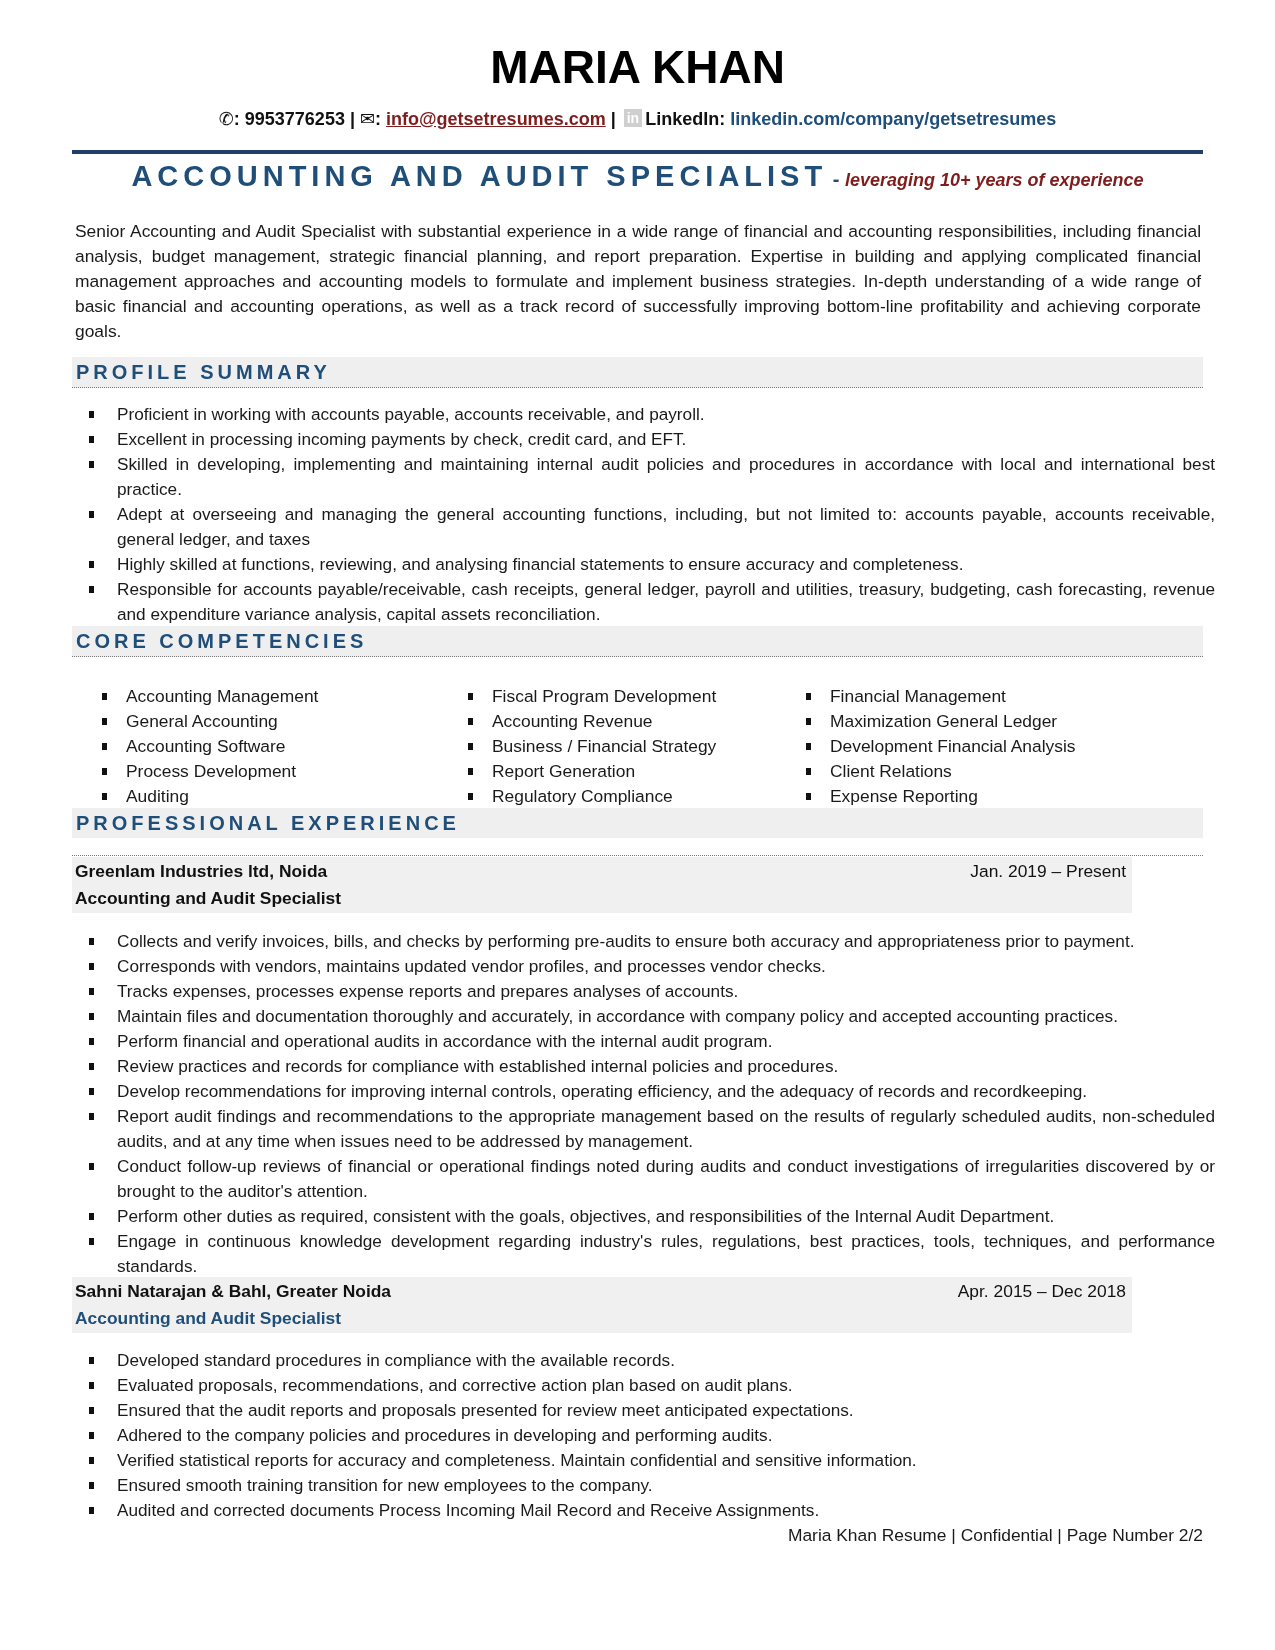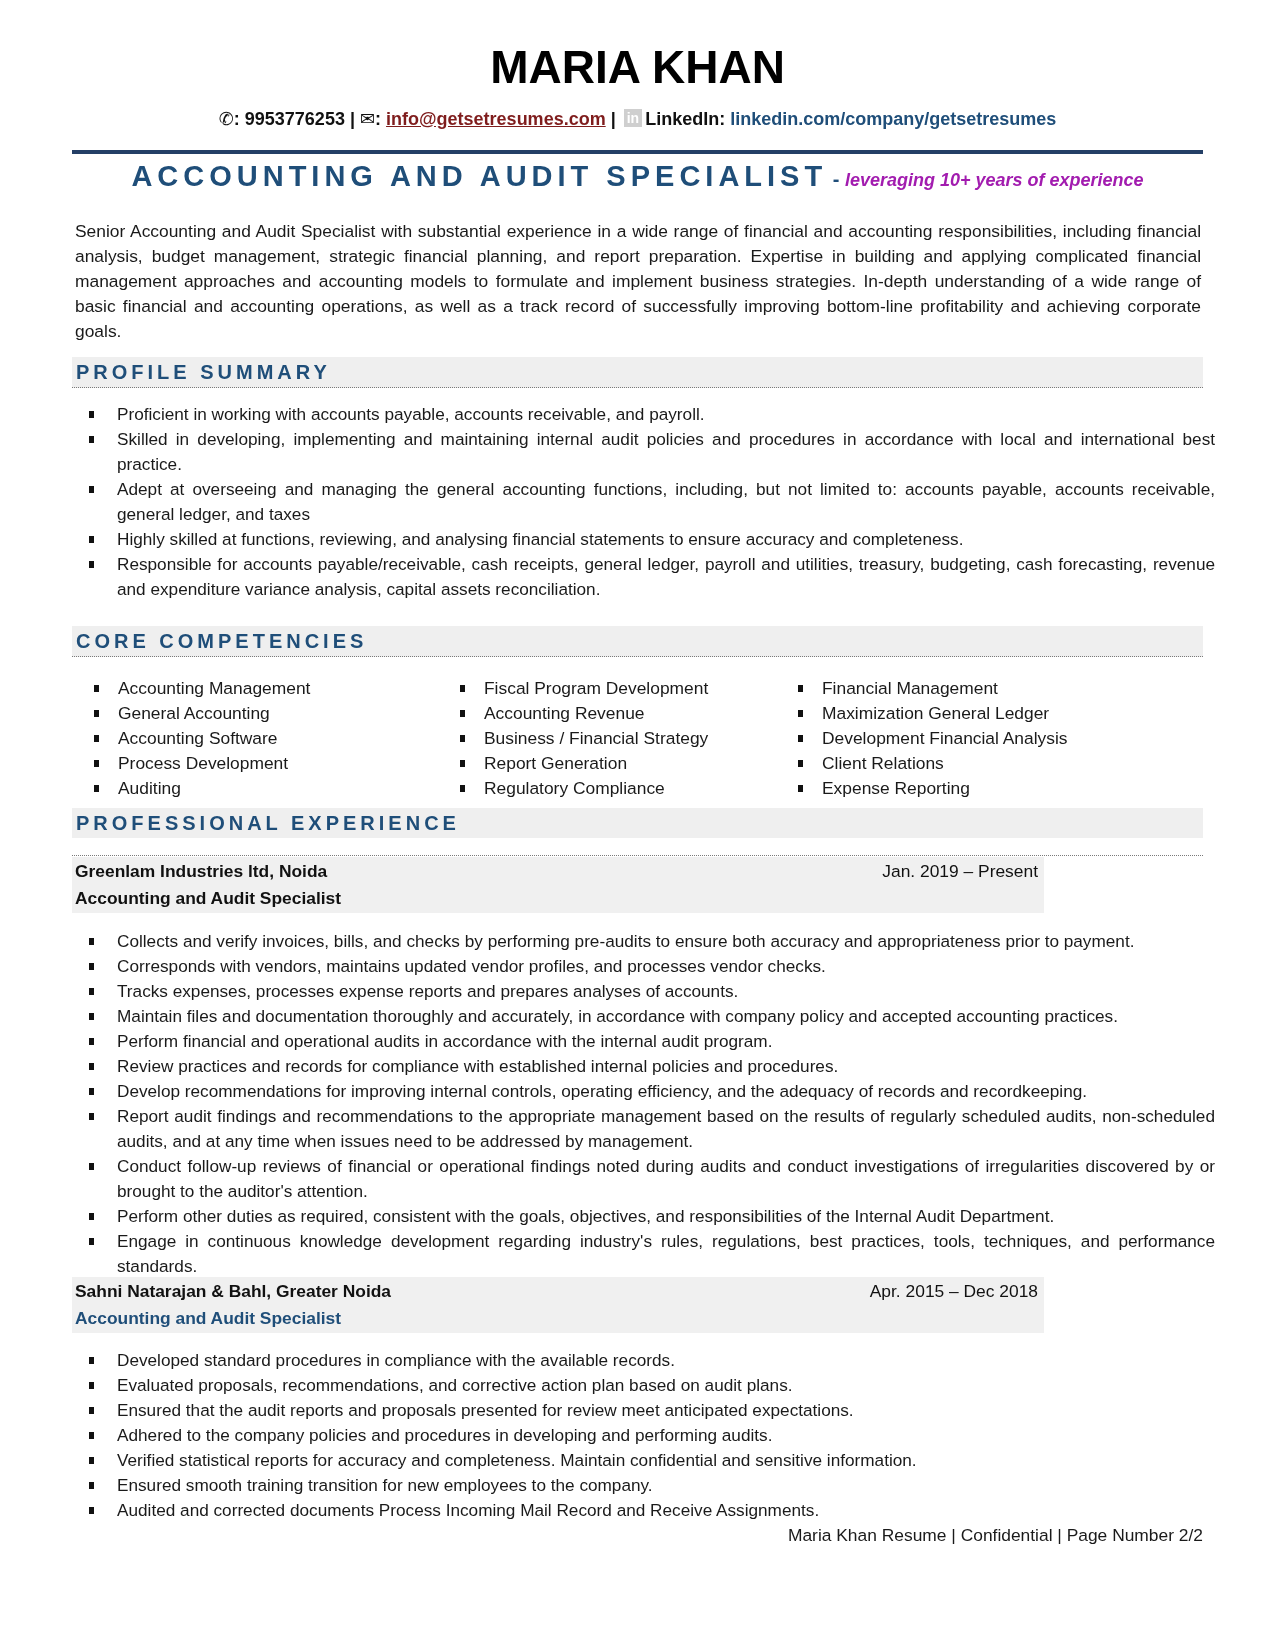--- a/index.html
+++ b/index.html
@@ -13,41 +13,41 @@
              font-size:18px; font-weight:bold; color:#111; white-space:nowrap; }
   .contact .link { color:#1f4e79; }
   .contact .email { color:#7f1d1d; text-decoration:underline; }
   .contact .li-badge { display:inline-block; background:#cfcfcf; color:#fff; font-size:14px;
                        padding:1px 3px; margin:0 3px; vertical-align:2px; }
   .rule { position:absolute; top:150px; left:0; width:1131px; height:4px; background:#243f66; }
 
   .headline { position:absolute; top:160px; left:0; width:1131px; text-align:center; white-space:nowrap; }
   .headline .title { font-size:29px; font-weight:bold; letter-spacing:5px; color:#1f4e79; }
   .headline .dash { font-size:20px; font-weight:bold; color:#1f4e79; }
-  .headline .tag { font-size:18px; font-weight:bold; font-style:italic; color:#a21caf; }
+  .headline .tag { font-size:18px; font-weight:bold; font-style:italic; color:#7f1d1d; }
 
   .para { position:absolute; top:219px; left:3px; width:1126px; font-size:17.4px; line-height:25px;
           text-align:justify; color:#1a1a1a; }
 
   .sec-head { position:absolute; left:0; width:1131px; height:30px; background:#efefef;
               border-bottom:1px dotted #7a7a7a; }
   .sec-head span { position:absolute; left:4px; top:4px; font-size:20px; font-weight:bold;
                    letter-spacing:4px; color:#1f4e79; }
 
   ul.bul { position:absolute; left:0; width:1131px; margin:12px; padding:0; list-style:none; }
   ul.bul li { position:relative; padding-left:33px; font-size:17.2px; line-height:25px;
               text-align:justify; color:#1a1a1a; }
   ul.bul li::before { content:""; position:absolute; left:5px; top:9px; width:5px; height:7px; background:#111; }
 
   .comp { position:absolute; top:672px; left:0; width:1131px; }
-  .comp ul { position:absolute; top:0; margin:4px; padding:0; list-style:none; }
+  .comp ul { position:absolute; top:0; margin:12px; padding:0; list-style:none; }
   .comp li { position:relative; padding-left:30px; font-size:17.4px; line-height:25px; color:#1a1a1a; white-space:nowrap; }
   .comp li::before { content:""; position:absolute; left:6px; top:9px; width:5px; height:7px; background:#111; }
 
-  .job-head { position:absolute; left:0; width:972px; height:56px; background:#f0f0f0; }
+  .job-head { position:absolute; left:0; width:1060px; height:56px; background:#f0f0f0; }
   .job-head .co { position:absolute; left:3px; top:4px; font-size:17.4px; font-weight:bold; color:#111; }
   .job-head .dates { position:absolute; right:6px; top:4px; font-size:17.4px; font-weight:normal; color:#111; }
   .job-head .role { position:absolute; left:3px; top:31px; font-size:17.4px; font-weight:bold; color:#111; }
   .job-head .role.blue { color:#1f4e79; }
   .topdots { position:absolute; left:0; width:1131px; border-top:1px dotted #7a7a7a; }
 
   .footer { position:absolute; top:1525px; right:72px; font-size:17.4px; color:#1a1a1a; }
 </style>
 </head>
 <body>
@@ -66,20 +66,21 @@
     <span class="title">ACCOUNTING AND AUDIT SPECIALIST</span><span class="dash"> - </span><span class="tag">leveraging 10+ years of experience</span>
   </div>
 
   <div class="para">Senior Accounting and Audit Specialist with substantial experience in a wide range of financial and accounting responsibilities, including financial analysis, budget management, strategic financial planning, and report preparation. Expertise in building and applying complicated financial management approaches and accounting models to formulate and implement business strategies. In-depth understanding of a wide range of basic financial and accounting operations, as well as a track record of successfully improving bottom-line profitability and achieving corporate goals.</div>
 
   <div class="sec-head" style="top:357px;">
     <span>PROFILE SUMMARY</span>
   </div>
   <ul class="bul" id="profile-list" style="top:390px;">
       <li>Proficient in working with accounts payable, accounts receivable, and payroll.</li>
+      <li>Excellent in processing incoming payments by check, credit card, and EFT.</li>
       <li>Skilled in developing, implementing and maintaining internal audit policies and procedures in accordance with local and international best practice.</li>
       <li>Adept at overseeing and managing the general accounting functions, including, but not limited to: accounts payable, accounts receivable, general ledger, and taxes</li>
       <li>Highly skilled at functions, reviewing, and analysing financial statements to ensure accuracy and completeness.</li>
       <li>Responsible for accounts payable/receivable, cash receipts, general ledger, payroll and utilities, treasury, budgeting, cash forecasting, revenue and expenditure variance analysis, capital assets reconciliation.</li>
     </ul>
 
   <div class="sec-head" style="top:626px;">
     <span>CORE COMPETENCIES</span>
   </div>
   <div class="comp">

